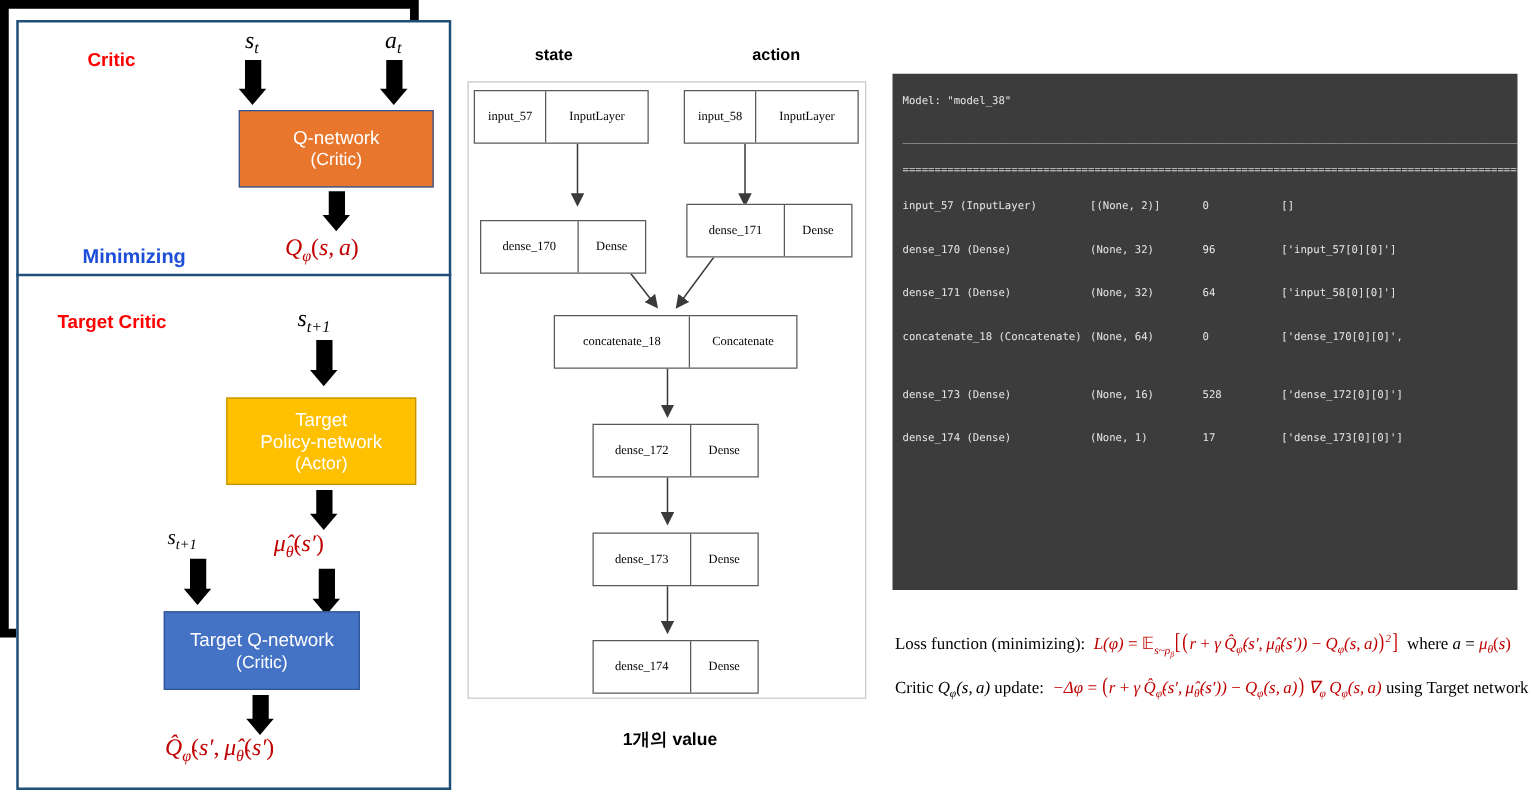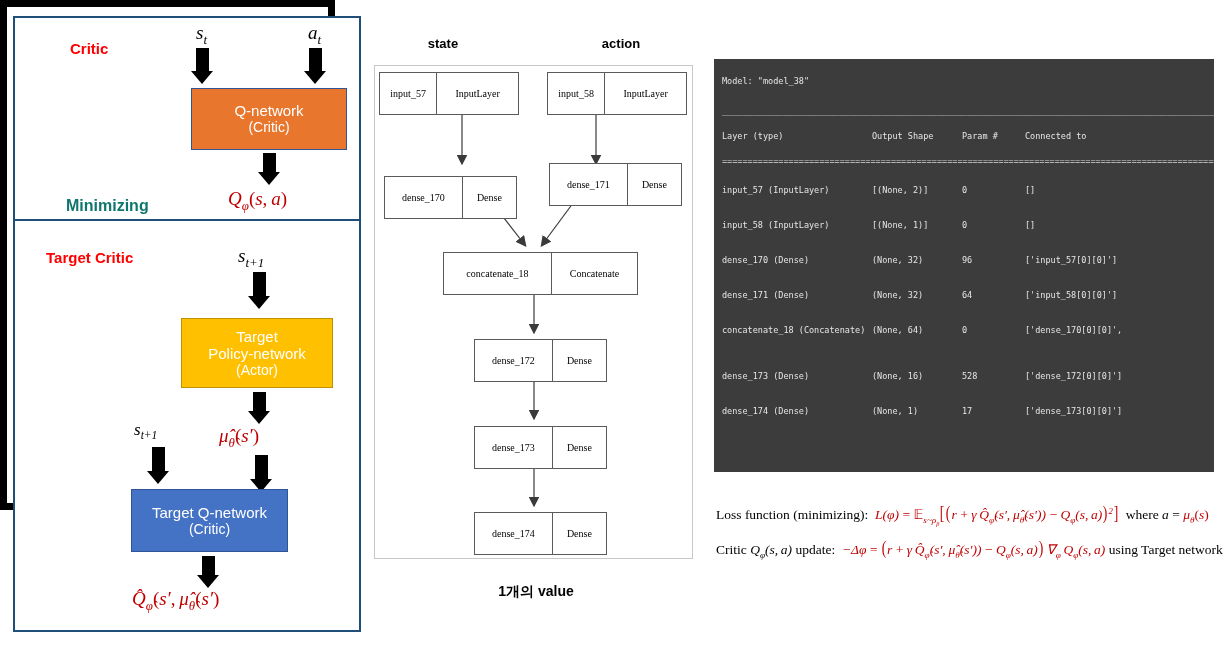--- a/index.html
+++ b/index.html
@@ -7,21 +7,21 @@
        font-family:"Liberation Sans",sans-serif;}
 
   .abs{position:absolute;}
 
   
   #left-panel{left:13px;top:16px;width:348px;height:616px;box-sizing:border-box;
       border:2px solid #1f4e79;background:#fff;}
   #left-divider{left:13px;top:219px;width:348px;height:0;border-top:2px solid #1f4e79;}
 
   .sec-title{font-weight:bold;font-size:15px;color:#ff0000;}
-  .minim-label{font-weight:bold;font-size:16px;color:#0f766e;}
+  .minim-label{font-weight:bold;font-size:16px;color:#1d4ed8;}
 
   .netbox{box-sizing:border-box;color:#ffffff;text-align:center;
      display:flex;flex-direction:column;align-items:center;justify-content:center;
      font-size:15px;line-height:17px;font-family:"Liberation Sans",sans-serif;}
   .netbox .l2{font-size:14px;}
 
   
   .arrow{position:absolute;}
   .arrow .stem{position:absolute;background:#000;}
   .arrow .head{position:absolute;width:0;height:0;border-left:11px solid transparent;
@@ -214,24 +214,22 @@
 <div class="gnode" style="left:474px;top:512px;width:133px;height:43px;">
   <div class="cell" style="width:78px;">dense_174</div>
   <div class="cell sep" style="width:55px;">Dense</div>
 </div>
 
 <div class="abs botcap" style="left:446px;top:583px;width:180px;">1개의 value</div>
 
 <div class="abs" id="console">
 <span class="mtitle">Model: "model_38"</span>
 <span class="rule">__________________________________________________________________________________________________</span>
-<span class="crow" style="margin-top:3px;"><span class="c1">Layer (type)</span><span class="c2">Output Shape</span><span class="c3">Param #</span><span class="c4">Connected to</span></span>
 <span class="rule" style="margin-top:3px;">==================================================================================================</span>
 <span class="crow" style="margin-top:7px;"><span class="c1">input_57 (InputLayer)</span><span class="c2">[(None, 2)]</span><span class="c3">0</span><span class="c4">[]</span></span>
-<span class="crow" style="margin-top:13px;"><span class="c1">input_58 (InputLayer)</span><span class="c2">[(None, 1)]</span><span class="c3">0</span><span class="c4">[]</span></span>
 <span class="crow" style="margin-top:13px;"><span class="c1">dense_170 (Dense)</span><span class="c2">(None, 32)</span><span class="c3">96</span><span class="c4">['input_57[0][0]']</span></span>
 <span class="crow" style="margin-top:13px;"><span class="c1">dense_171 (Dense)</span><span class="c2">(None, 32)</span><span class="c3">64</span><span class="c4">['input_58[0][0]']</span></span>
 <span class="crow" style="margin-top:13px;"><span class="c1">concatenate_18 (Concatenate)</span><span class="c2">(None, 64)</span><span class="c3">0</span><span class="c4">['dense_170[0][0]',
                                                                   'dense_171[0][0]']</span></span>
 <span class="crow" style="margin-top:13px;"><span class="c1">dense_173 (Dense)</span><span class="c2">(None, 16)</span><span class="c3">528</span><span class="c4">['dense_172[0][0]']</span></span>
 <span class="crow" style="margin-top:13px;"><span class="c1">dense_174 (Dense)</span><span class="c2">(None, 1)</span><span class="c3">17</span><span class="c4">['dense_173[0][0]']</span></span>
 
 
 
 

